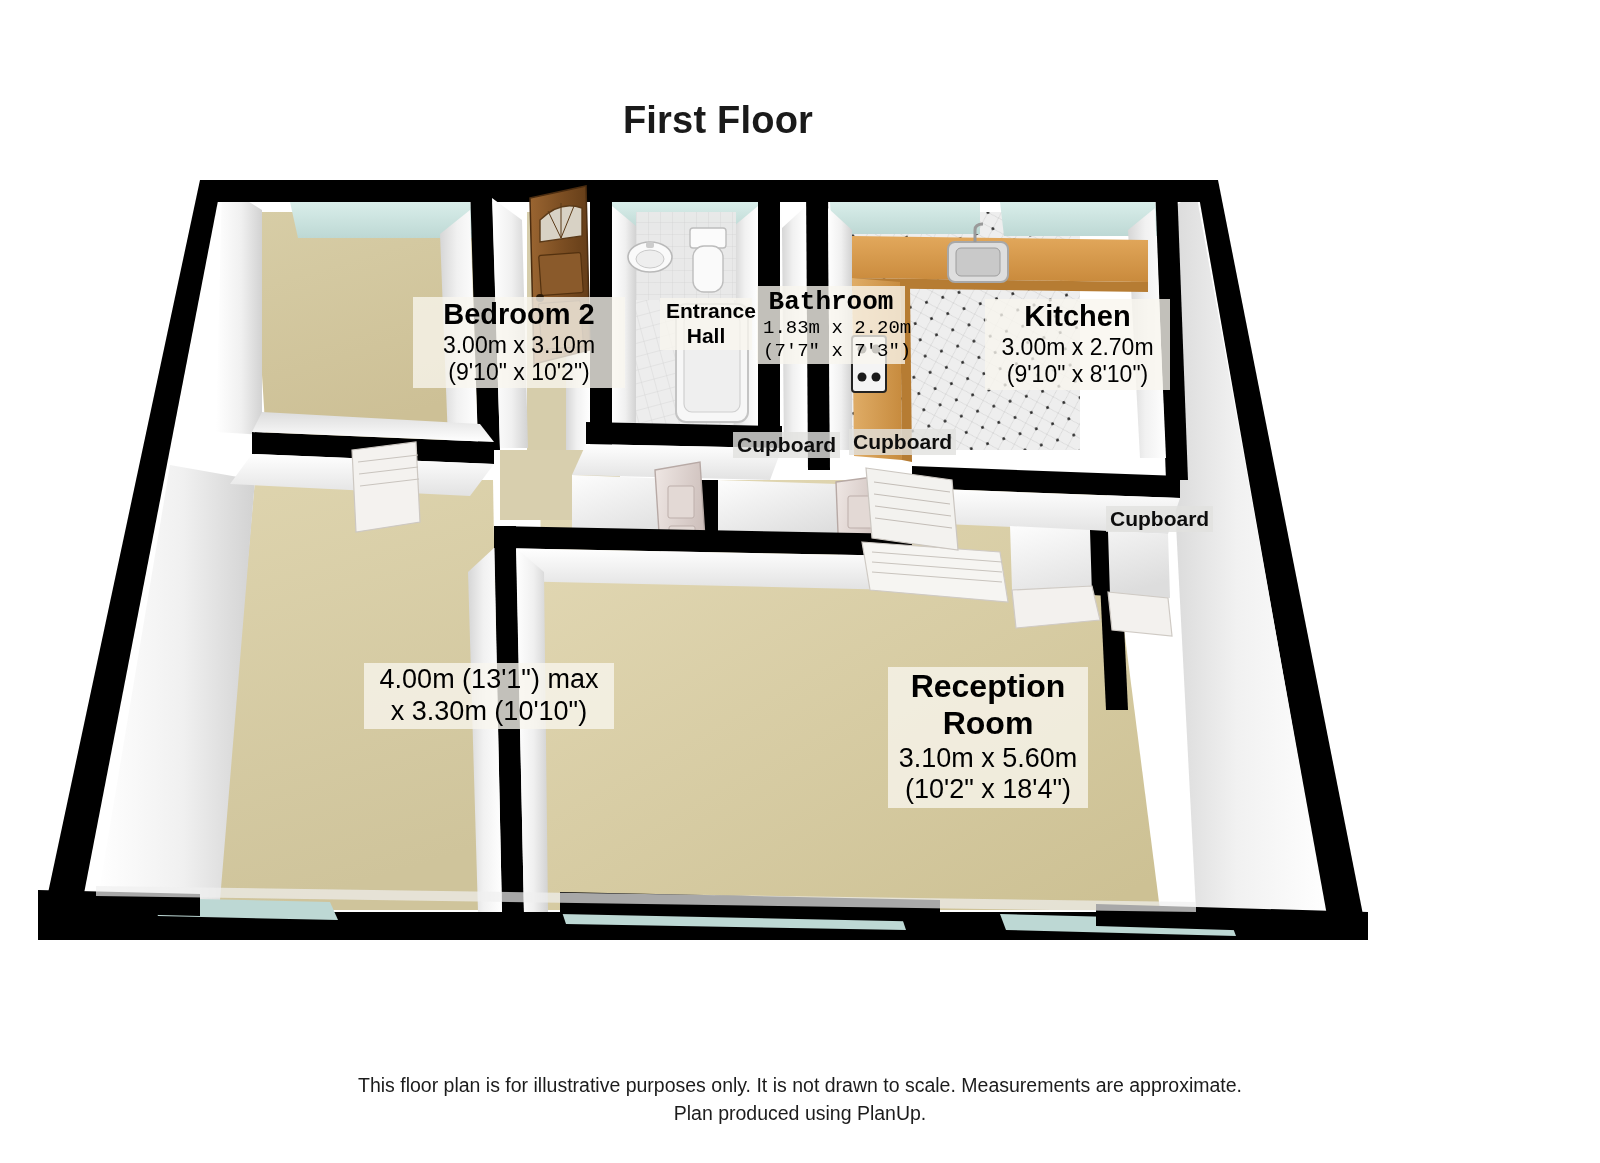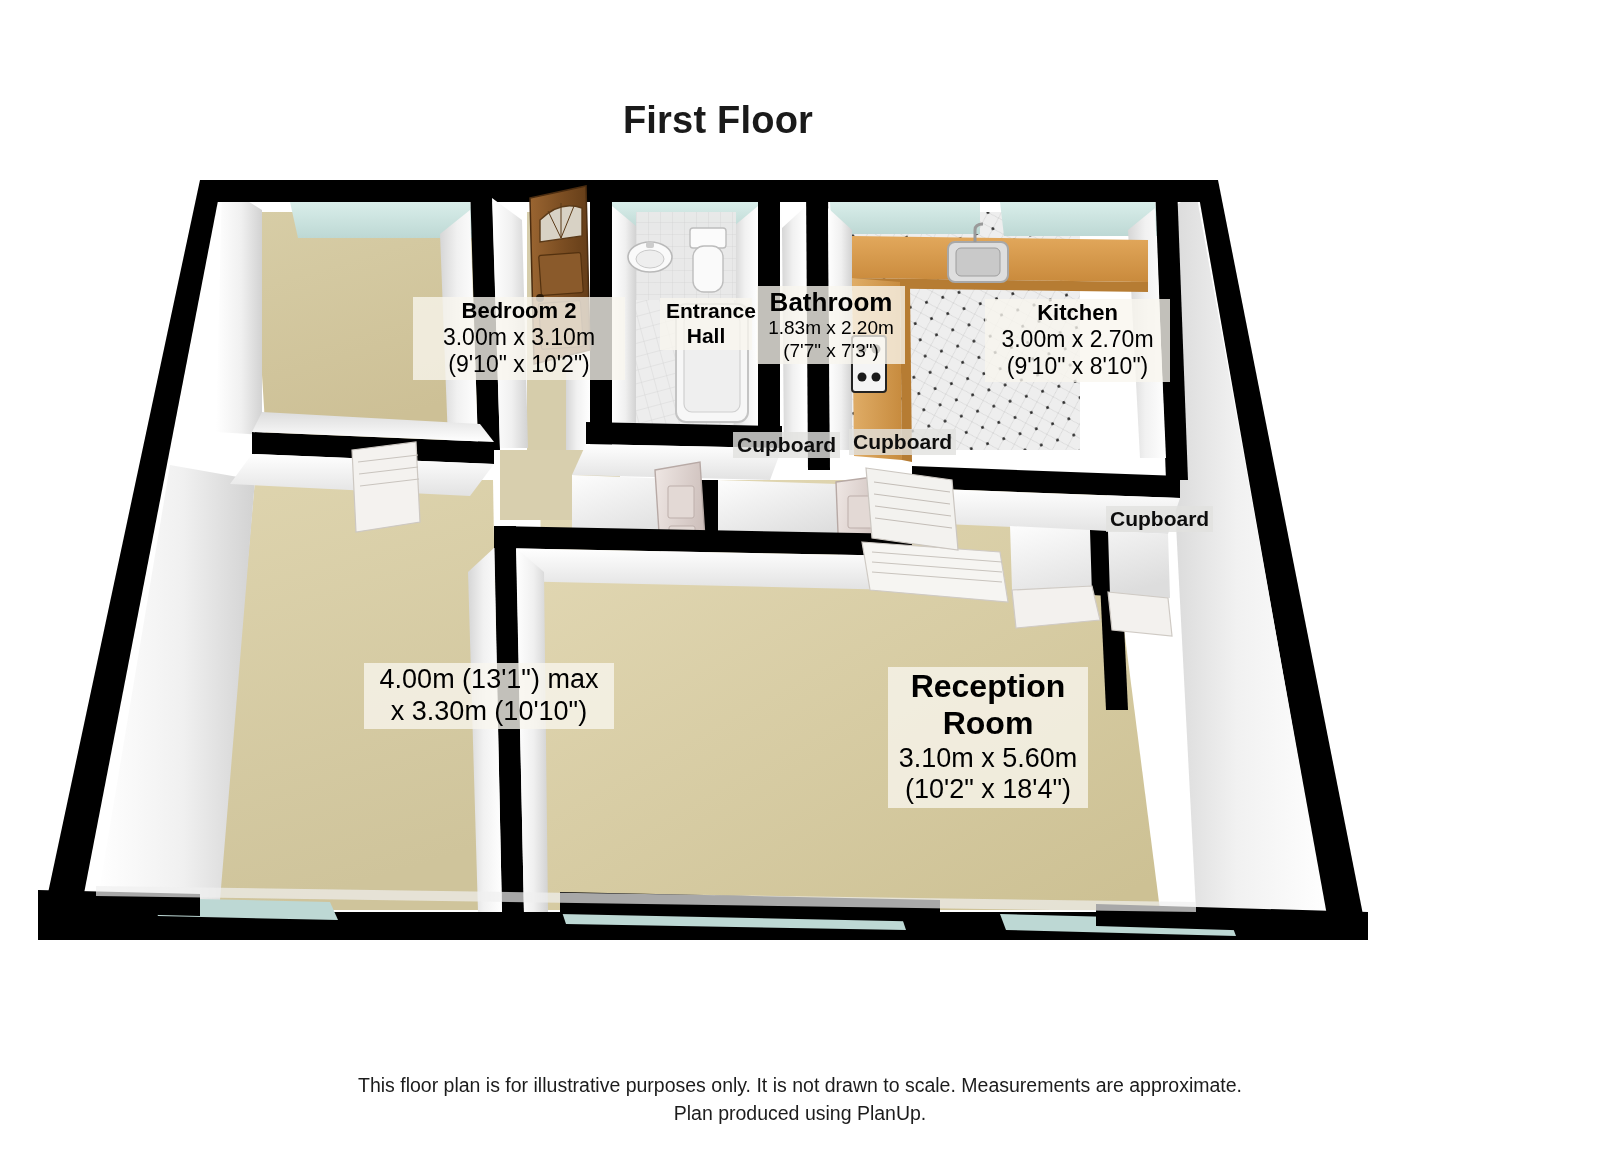--- a/index.html
+++ b/index.html
@@ -68,41 +68,41 @@
     display: block;
     font-weight: bold;
   }
   .room-label .dim {
     display: block;
     font-weight: normal;
   }
   .room-label.big .ttl { font-size: 32px; }
   .room-label.big .dim { font-size: 27px; }
 
-  .room-label.mid .ttl { font-size: 22px; }
+  .room-label.mid .ttl { font-size: 29px; }
   .room-label.mid .dim { font-size: 23px; }
 
   .room-label.small .ttl { font-size: 21px; }
   .room-label.small .dim { font-size: 19px; }
 
   .cupboard-label {
     position: absolute;
     font-size: 21px;
     font-weight: bold;
     color: #0d0d0d;
     background: rgba(225, 225, 222, 0.80);
     padding: 0 4px 1px 4px;
     white-space: nowrap;
     line-height: 1.2;
   }
 
   
   #label-bedroom2  { left: 413px;  top: 297px; width: 212px; }
   #label-entrance  { left: 660px;  top: 298px; width: 92px;  }
-  #label-bathroom  { left: 757px;  top: 286px; width: 148px; }
+  #label-bathroom  { left: 757px;  top: 286px; width: 148px; font-family: Liberation Mono, monospace; }
   #label-kitchen   { left: 985px;  top: 299px; width: 185px; }
   #label-bedroom1  { left: 364px;  top: 663px; width: 250px; }
   #label-reception { left: 888px;  top: 667px; width: 200px; }
 
   #label-cupboard-1 { left: 733px;  top: 432px; }
   #label-cupboard-2 { left: 849px;  top: 429px; }
   #label-cupboard-3 { left: 1106px; top: 506px; }
 </style>
 </head>
 <body>

